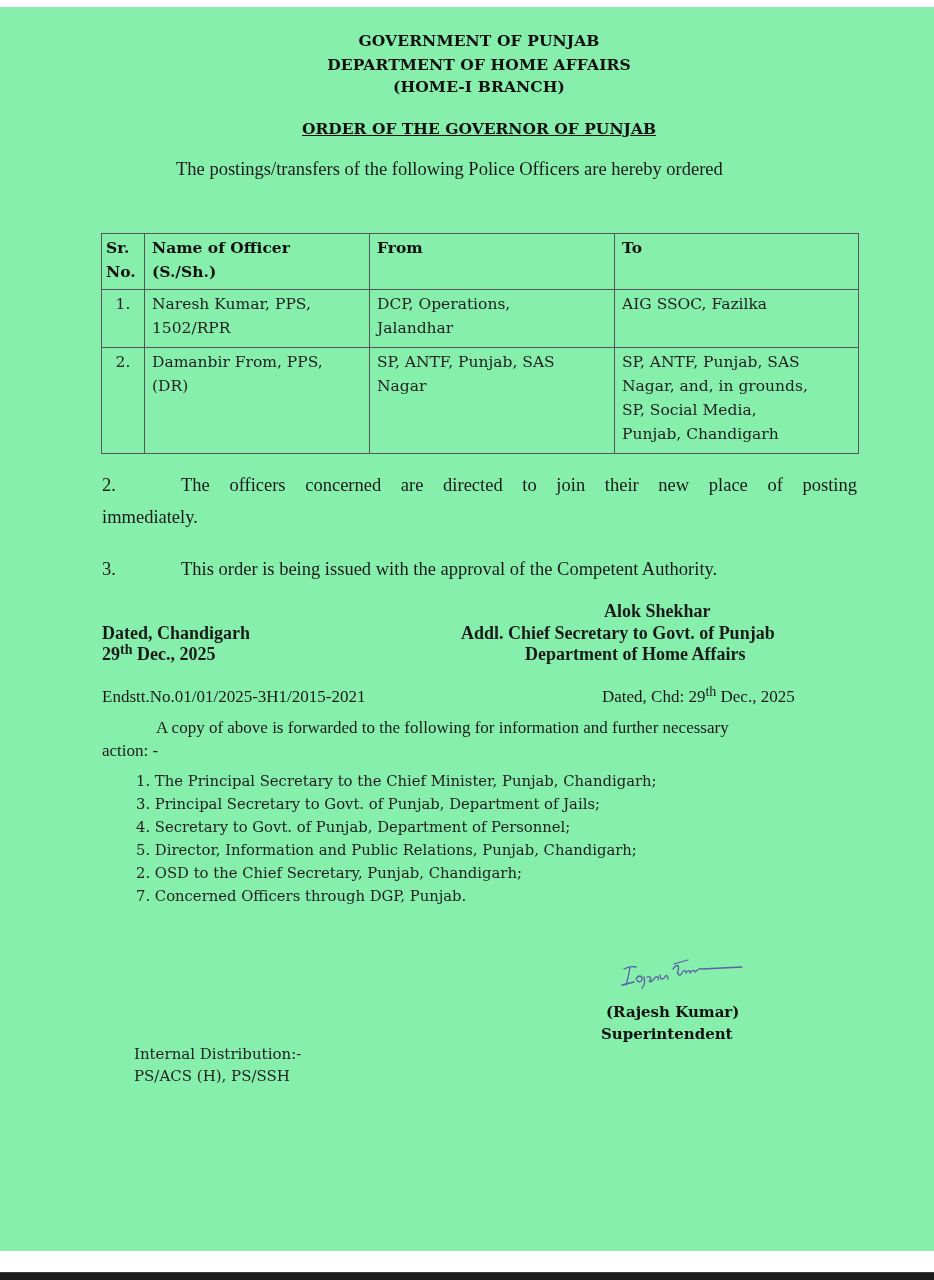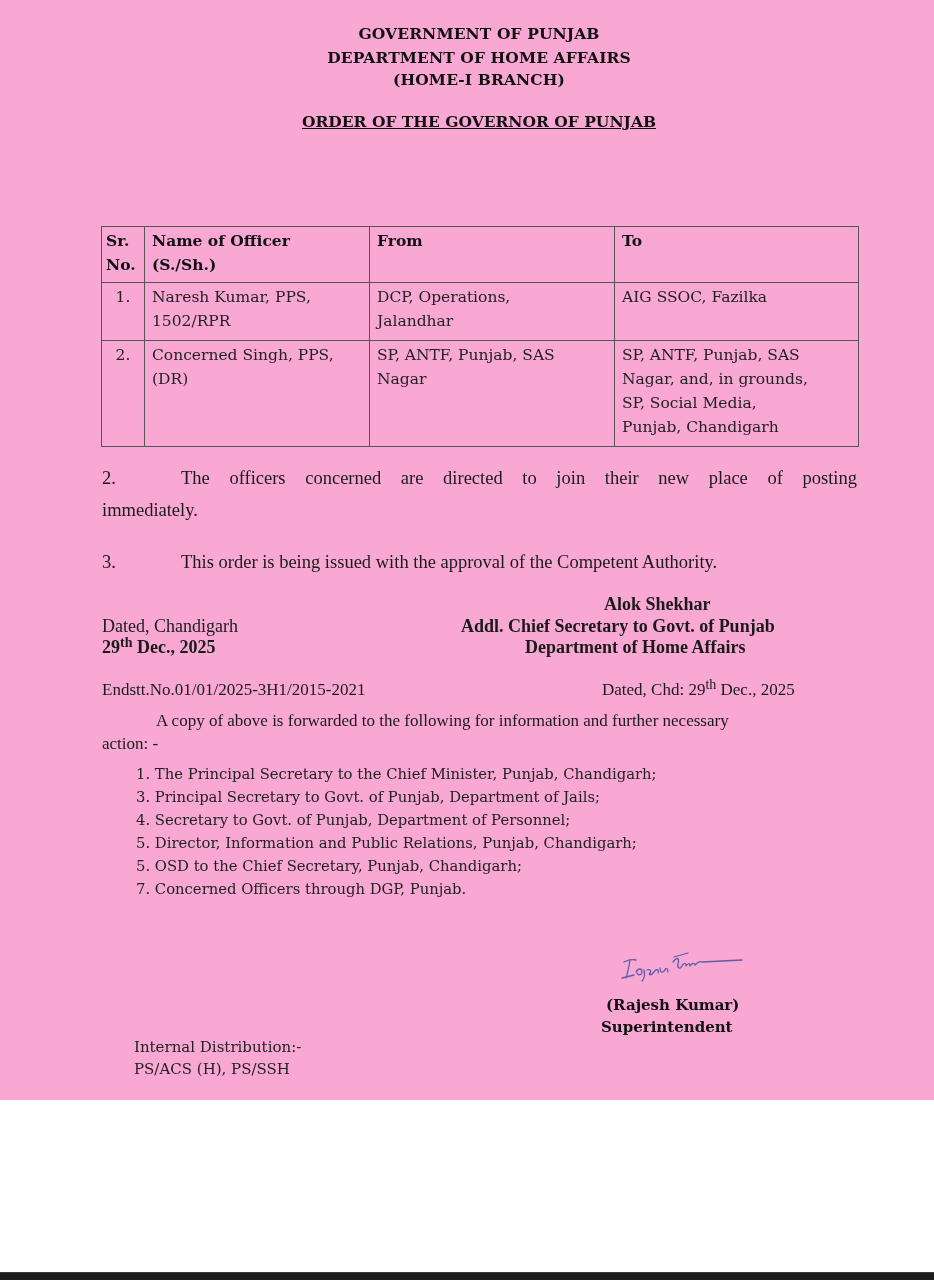--- a/index.html
+++ b/index.html
@@ -1,20 +1,20 @@
 <!DOCTYPE html>
 <html><head>
 <meta charset="utf-8">
 <style>
   html, body { margin: 0; padding: 0; }
   body {
     width: 934px; height: 1280px; background: #ffffff; position: relative; overflow: hidden;
     color: #1a1a1a; font-family: "DejaVu Serif", serif;
   }
-  .page { position: absolute; left: 0; top: 0; width: 934px; height: 1100px; background: #f9a8d4; }
+  .page { position: absolute; left: 0; top: 7px; width: 934px; height: 1244px; background: #86efac; }
 
   .hdr { position: absolute; left: 0; width: 934px; text-align: center; font-family: "DejaVu Serif", serif; font-weight: bold; font-size: 15.5px; color: #111; letter-spacing: 0.1px; }
   .hdr1 { top: 24px; left: 12px; }
   .hdr2 { top: 48px; left: 12px; }
   .hdr3 { top: 70px; left: 12px; }
   .order-title { position: absolute; top: 112px; left: 12px; width: 934px; text-align: center; font-family: "DejaVu Serif", serif; font-weight: bold; font-size: 15.5px; text-decoration: underline; color: #111; }
 
   .para { position: absolute; font-family: "Liberation Serif", serif; font-size: 18.5px; color: #1a1a1a; }
   .intro1 { top: 152px; left: 176px; width: 680px; text-align: justify; }
   .intro2 { top: 185px; left: 102px; }
@@ -33,21 +33,21 @@
   .num { position: absolute; font-family: "Liberation Serif", serif; font-size: 18.5px; }
   .p2n { top: 468px; left: 102px; }
   .p2t { top: 468px; left: 181px; width: 676px; text-align: justify; text-align-last: justify; }
   .p2c { top: 500px; left: 102px; }
   .p3n { top: 552px; left: 102px; }
   .p3t { top: 552px; left: 181px; }
 
   .sig-name { position: absolute; top: 594px; left: 604px; font-family: "Liberation Serif", serif; font-weight: bold; font-size: 18px; }
   .sig-desig { position: absolute; top: 616px; left: 461px; font-family: "Liberation Serif", serif; font-weight: bold; font-size: 18px; }
   .sig-dept { position: absolute; top: 637px; left: 525px; font-family: "Liberation Serif", serif; font-weight: bold; font-size: 18px; }
-  .dated-place { position: absolute; top: 616px; left: 102px; font-family: "Liberation Serif", serif; font-weight: normal; font-size: 18px; }
+  .dated-place { position: absolute; top: 616px; left: 102px; font-family: "Liberation Serif", serif; font-weight: bold; font-size: 18px; }
   .dated-date { position: absolute; top: 637px; left: 102px; font-family: "Liberation Serif", serif; font-weight: bold; font-size: 18px; }
   sup { font-size: 14px; vertical-align: 6px; line-height: 0; }
 
   .endst { position: absolute; top: 680px; left: 102px; font-family: "Liberation Serif", serif; font-size: 17px; }
   .endst-date { position: absolute; top: 680px; left: 602px; font-family: "Liberation Serif", serif; font-size: 17px; }
   .copy1 { position: absolute; top: 711px; left: 156px; width: 700px; font-family: "Liberation Serif", serif; font-size: 17px; }
   .copy2 { position: absolute; top: 734px; left: 102px; font-family: "Liberation Serif", serif; font-size: 17px; }
 
   ul.recipients { position: absolute; top: 762px; left: 136px; margin: 0; padding: 0; list-style: none; font-family: "DejaVu Serif", serif; font-size: 14.8px; color: #222; }
   ul.recipients li { height: 23px; line-height: 23px; white-space: nowrap; }
@@ -64,38 +64,39 @@
 </head>
 <body>
 
 <div class="page">
 
   <div class="hdr hdr1">GOVERNMENT OF PUNJAB</div>
   <div class="hdr hdr2">DEPARTMENT OF HOME AFFAIRS</div>
   <div class="hdr hdr3">(HOME-I BRANCH)</div>
   <div class="order-title">ORDER OF THE GOVERNOR OF PUNJAB</div>
 
+  <div class="para intro1">The postings/transfers of the following Police Officers are hereby ordered</div>
 
   <table class="postings">
     <tbody>
         <tr class="h-row">
       <th class="c1"><span>Sr.</span><br><span>No.</span></th>
       <th class="c2"><span>Name of Officer</span><br><span>(S./Sh.)</span></th>
       <th class="c3">From</th>
       <th class="c4">To</th>
     </tr>
     <tr class="r1">
       <td class="c1">1.</td>
       <td class="c2"><span>Naresh Kumar, PPS,</span><br><span>1502/RPR</span></td>
       <td class="c3"><span>DCP, Operations,</span><br><span>Jalandhar</span></td>
       <td class="c4"><span>AIG SSOC, Fazilka</span></td>
     </tr>
     <tr class="r2">
       <td class="c1">2.</td>
-      <td class="c2"><span>Concerned Singh, PPS,</span><br><span>(DR)</span></td>
+      <td class="c2"><span>Damanbir From, PPS,</span><br><span>(DR)</span></td>
       <td class="c3"><span>SP, ANTF, Punjab, SAS</span><br><span>Nagar</span></td>
       <td class="c4"><span>SP, ANTF, Punjab, SAS</span><br><span>Nagar, and, in grounds,</span><br><span>SP, Social Media,</span><br><span>Punjab, Chandigarh</span></td>
     </tr>
   </tbody>
     </table>
 
   <div class="num p2n">2.</div>
   <div class="num p2t">The officers concerned are directed to join their new place of posting</div>
   <div class="num p2c">immediately.</div>
 
@@ -112,21 +113,21 @@
   <div class="endst">Endstt.No.01/01/2025-3H1/2015-2021</div>
   <div class="endst-date"><span>Dated, Chd: 29</span><sup>th</sup><span> Dec., 2025</span></div>
   <div class="copy1">A copy of above is forwarded to the following for information and further necessary</div>
   <div class="copy2">action: -</div>
 
   <ul class="recipients">
     <li>1. The Principal Secretary to the Chief Minister, Punjab, Chandigarh;</li>
     <li>3. Principal Secretary to Govt. of Punjab, Department of Jails;</li>
     <li>4. Secretary to Govt. of Punjab, Department of Personnel;</li>
     <li>5. Director, Information and Public Relations, Punjab, Chandigarh;</li>
-    <li>5. OSD to the Chief Secretary, Punjab, Chandigarh;</li>
+    <li>2. OSD to the Chief Secretary, Punjab, Chandigarh;</li>
     <li>7. Concerned Officers through DGP, Punjab.</li>
   </ul>
 
   <svg class="signature" viewBox="0 0 130 34" xmlns="http://www.w3.org/2000/svg">
     <g fill="none" stroke="#5a5fa8" stroke-width="1.3" stroke-linecap="round" stroke-linejoin="round">
       <path d="M6 14 C10 12, 14 11, 18 12 M12 12 C11 18, 10 24, 8 30 M4 30 C8 29, 12 28, 16 27"></path>
       <path d="M18 24 C20 20, 24 20, 24 24 C24 27, 20 28, 19 25 M26 22 C27 26, 27 30, 24 33 M29 22 C31 21, 34 22, 32 25 C30 27, 33 28, 36 24 M36 24 C38 20, 42 22, 40 25 M42 20 C42 24, 44 26, 47 22 C48 19, 50 21, 50 24"></path>
       <path d="M55 14 C58 10, 62 8, 60 16 C59 20, 62 22, 64 18 M64 18 C66 14, 68 15, 68 18 C69 16, 72 14, 72 18 C73 16, 76 14, 77 17 M77 17 C80 14, 82 13, 84 14 L124 12"></path>
       <path d="M56 9 L70 5"></path>
     </g>

